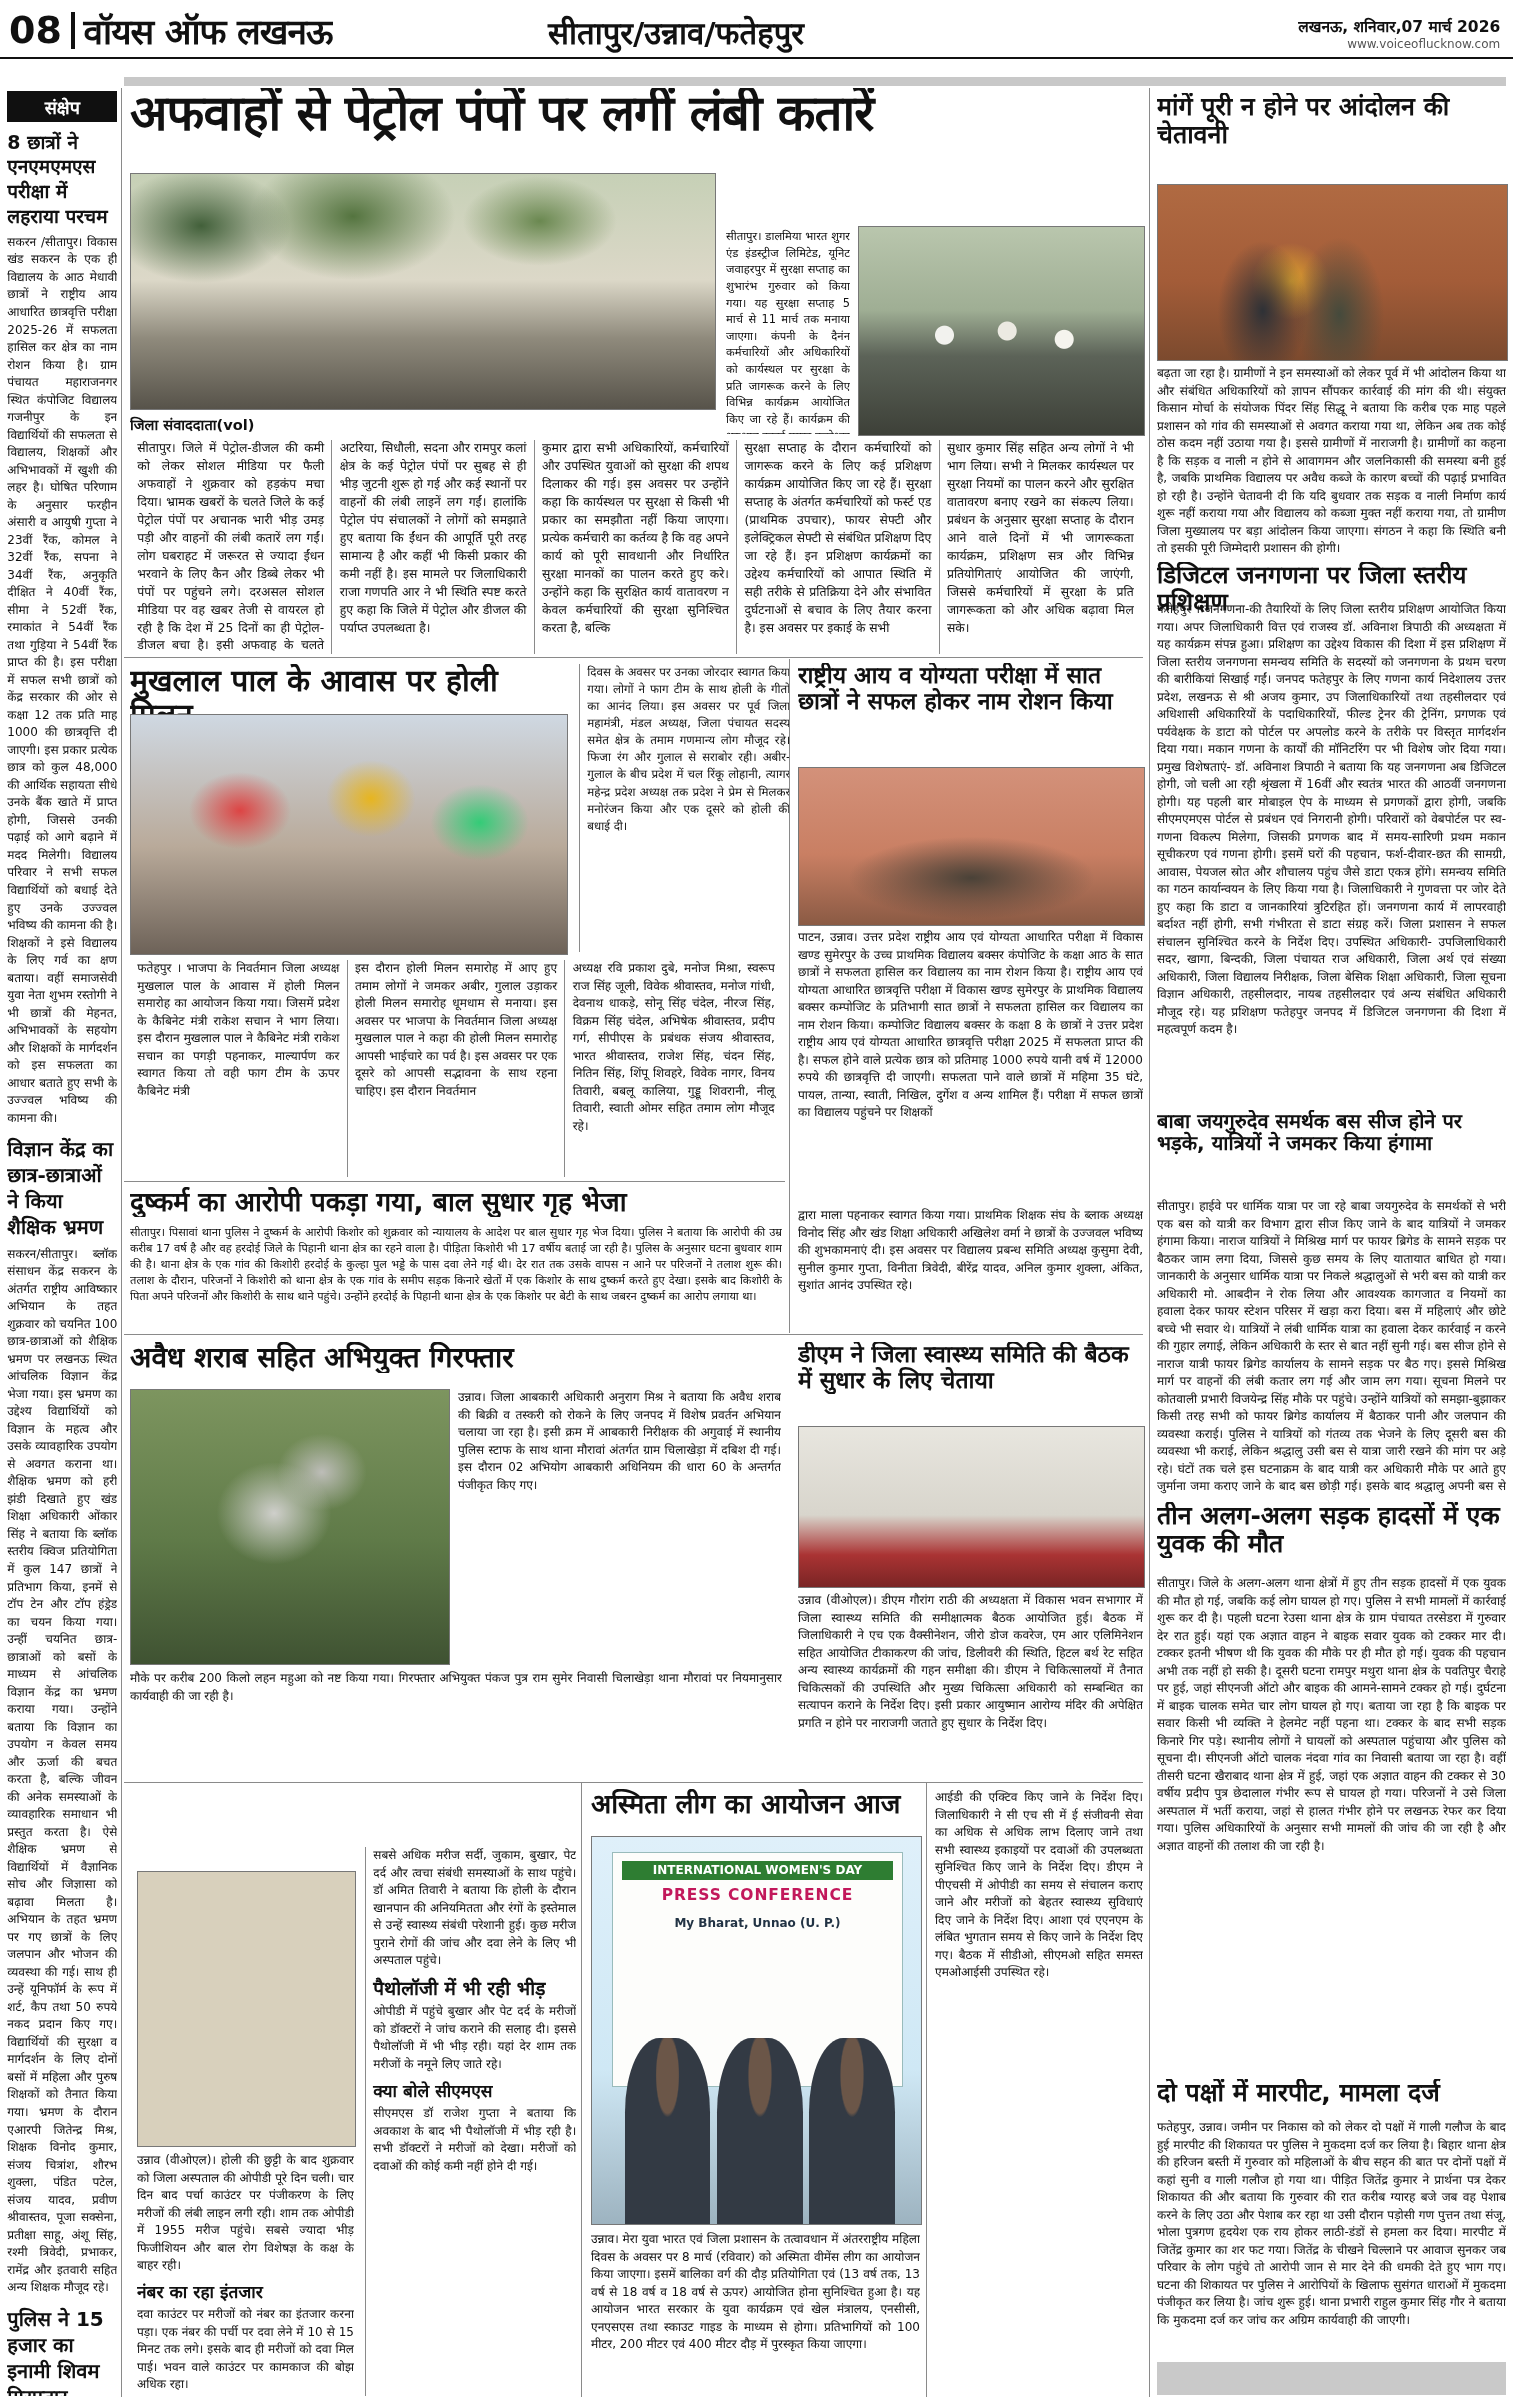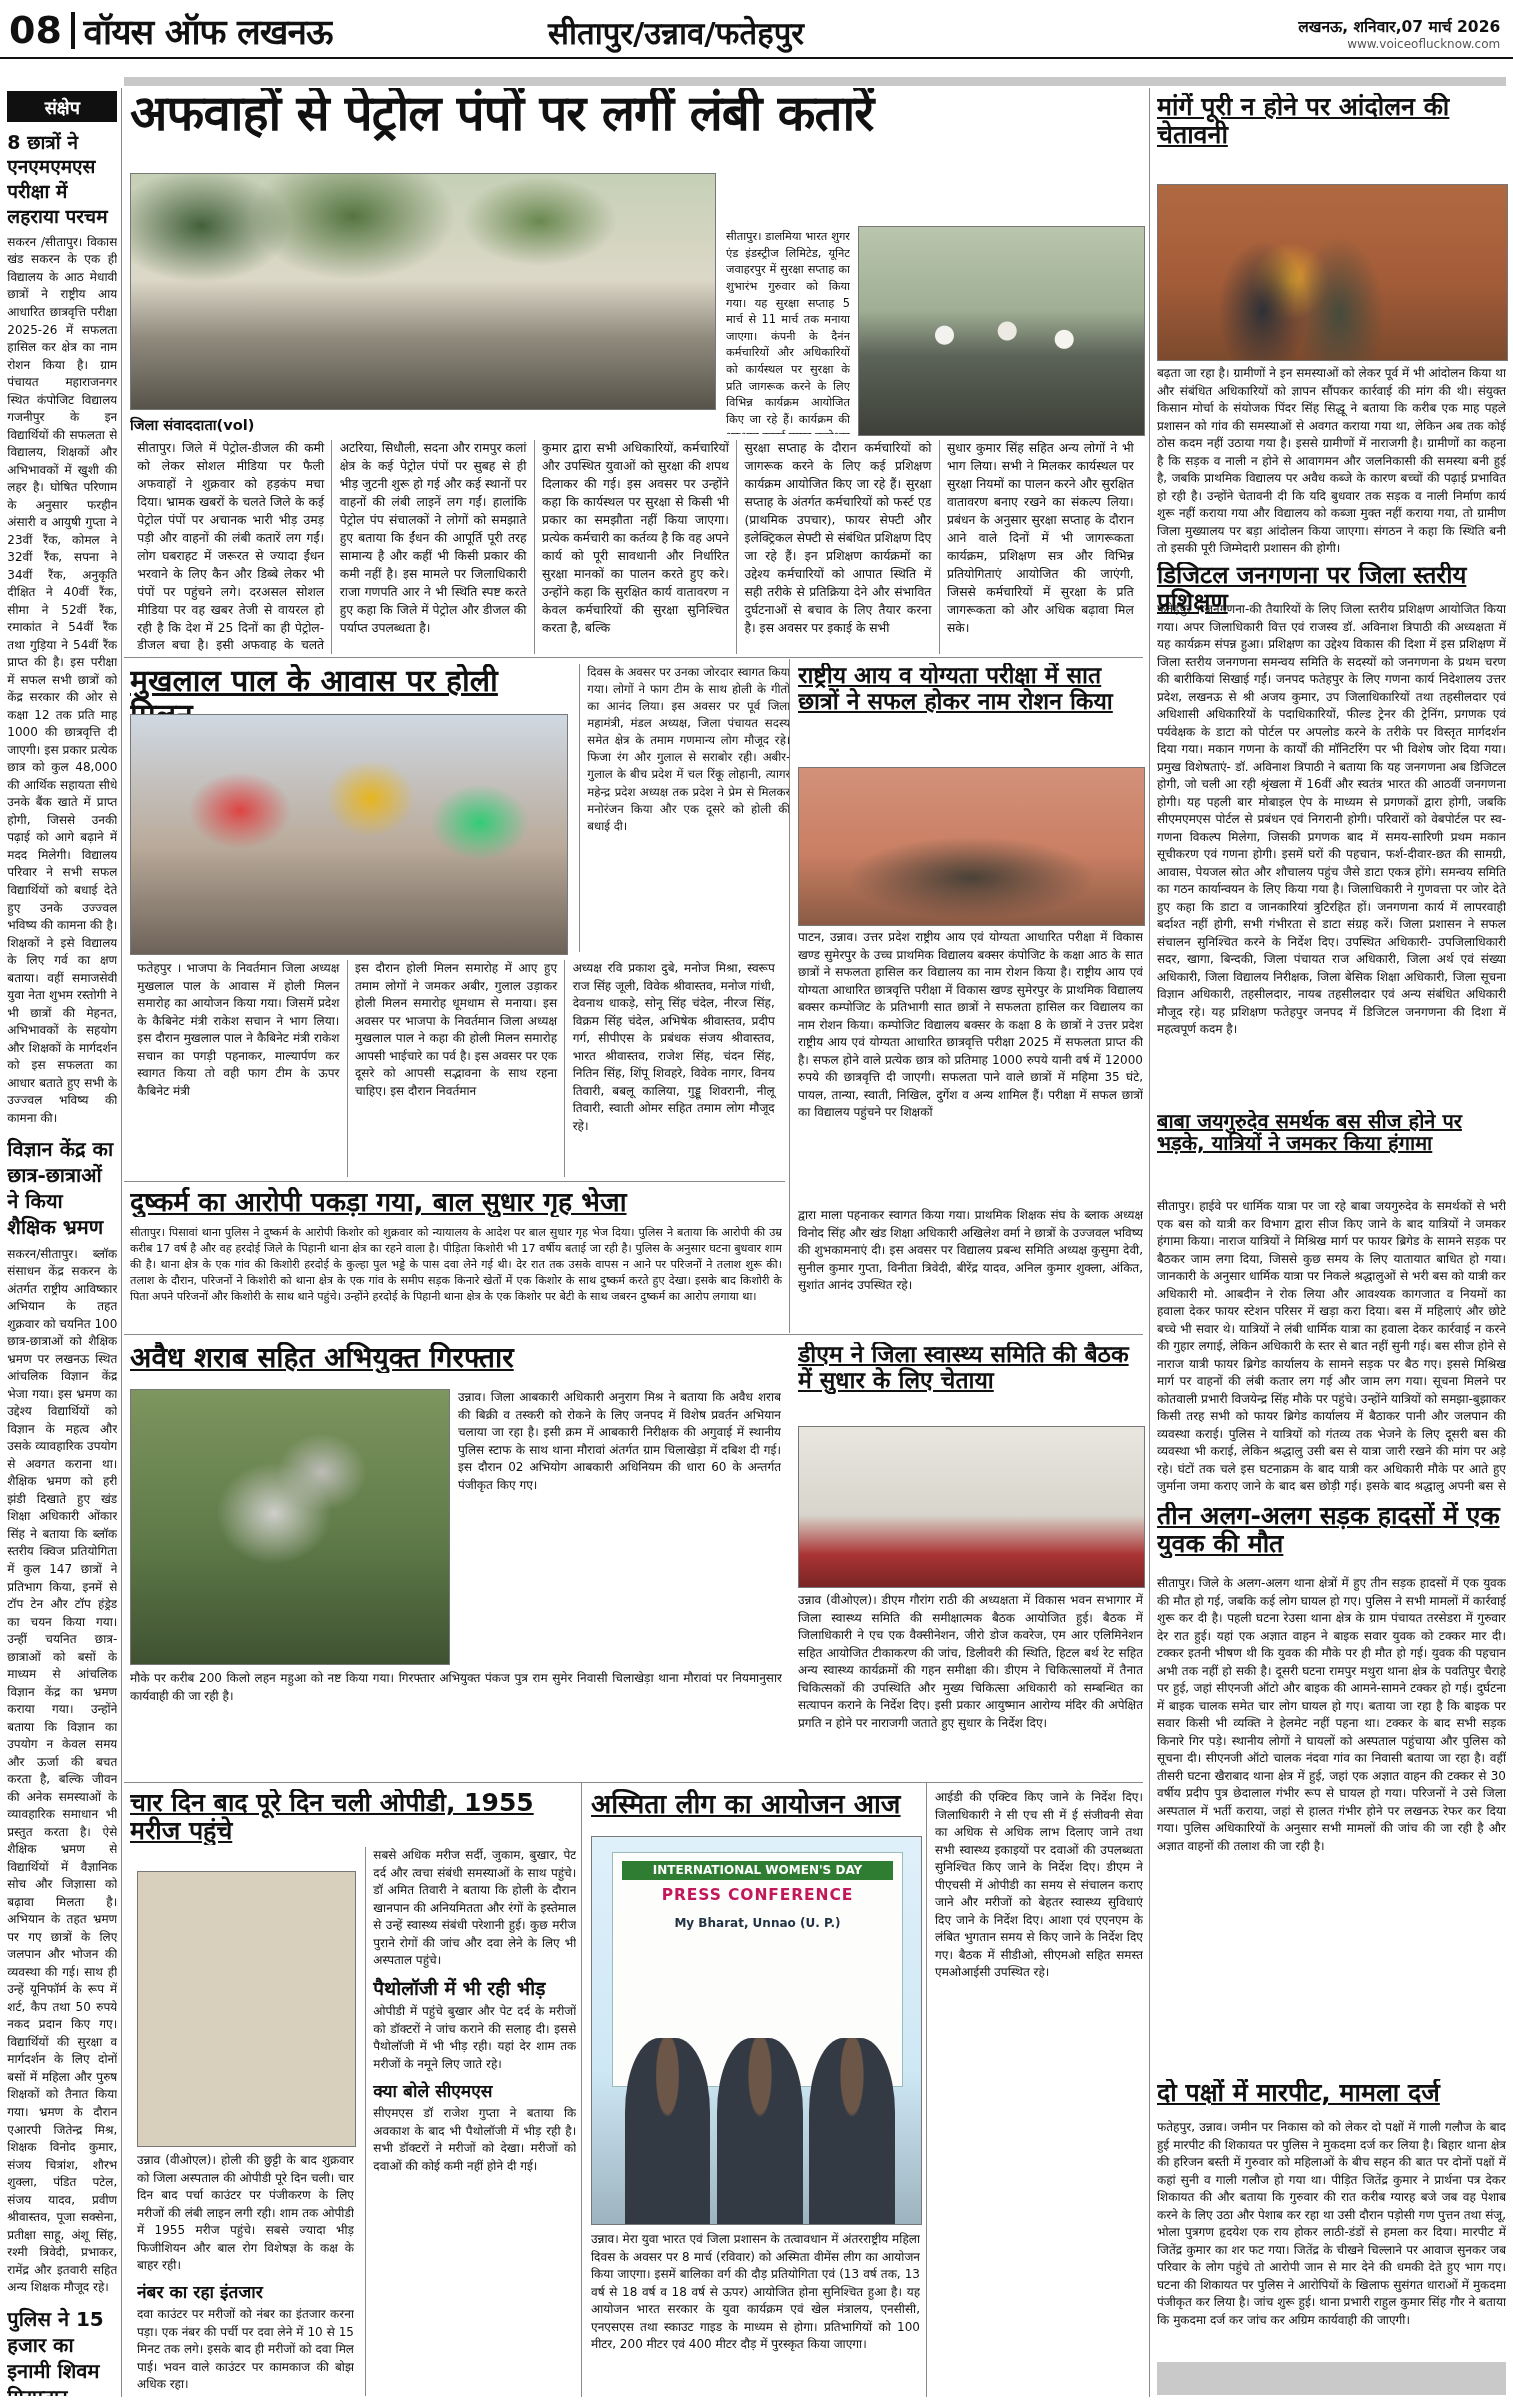--- a/index.html
+++ b/index.html
@@ -5,21 +5,21 @@
   html,body{margin:0;padding:0;background:#fff;}
   .page{position:relative;width:1513px;height:2401px;background:#fff;overflow:hidden;
         font-family:"DejaVu Sans",sans-serif;color:#111;}
   .abs{position:absolute;overflow:hidden;}
   .just{text-align:justify;text-justify:inter-word;}
   .bodytxt{font-size:12.3px;line-height:1.46;}
   .rule-v{position:absolute;width:0.9px;background:#8a8a8a;}
   .rule-h{position:absolute;height:0.9px;background:#8a8a8a;}
   .h-main{font-weight:700;font-size:49px;line-height:1.05;letter-spacing:-0.9px;}
   .h-sub{font-weight:700;font-size:24px;line-height:1.15;}
-  .h-sec{font-weight:700;line-height:1.12;text-decoration:underline;}
+  .h-sec{font-weight:700;line-height:1.12;}
   .h-side{font-weight:700;font-size:19px;line-height:1.3;}
   .caption{font-weight:700;font-size:14.6px;}
   .photo{position:absolute;overflow:hidden;border:0.9px solid #777;}
   .ph-petrol{background:
      radial-gradient(ellipse 128px 82px at 12% 22%, #42603a 0%, rgba(66,96,58,0) 70%),
      radial-gradient(ellipse 146px 91px at 38% 18%, #54743f 0%, rgba(84,116,63,0) 70%),
      radial-gradient(ellipse 110px 64px at 70% 20%, #6a8850 0%, rgba(106,136,80,0) 70%),
      linear-gradient(180deg,#c6d0b6 0%,#dcd8c8 45%,#8f8a7c 70%,#57534a 100%);}
   .ph-safety{background:
      radial-gradient(circle 11px at 30% 52%, #f2f2ee 0 9px, rgba(0,0,0,0) 10px),
@@ -137,21 +137,20 @@
   <div class="photo ph-smoke" style="left:130px;top:1389px;width:318px;height:274px;"></div>
   <div class="abs bodytxt just" style="left:458px;top:1389px;width:323px;height:274px;font-size:12px;">उन्नाव। जिला आबकारी अधिकारी अनुराग मिश्र ने बताया कि अवैध शराब की बिक्री व तस्करी को रोकने के लिए जनपद में विशेष प्रवर्तन अभियान चलाया जा रहा है। इसी क्रम में आबकारी निरीक्षक की अगुवाई में स्थानीय पुलिस स्टाफ के साथ थाना मौरावां अंतर्गत ग्राम चिलाखेड़ा में दबिश दी गई। इस दौरान 02 अभियोग आबकारी अधिनियम की धारा 60 के अन्तर्गत पंजीकृत किए गए।</div>
   <div class="abs bodytxt just" style="left:130px;top:1670px;width:652px;height:108px;font-size:12px;">मौके पर करीब 200 किलो लहन महुआ को नष्ट किया गया। गिरफ्तार अभियुक्त पंकज पुत्र राम सुमेर निवासी चिलाखेड़ा थाना मौरावां पर नियमानुसार कार्यवाही की जा रही है।</div>
 
   <div class="abs h-sec" style="left:798px;top:1342px;width:345px;font-size:23px;">डीएम ने जिला स्वास्थ्य समिति की बैठक में सुधार के लिए चेताया</div>
   <div class="photo ph-meeting" style="left:798px;top:1426px;width:345px;height:160px;"></div>
   <div class="abs bodytxt just" style="left:798px;top:1592px;width:345px;height:186px;font-size:12px;">उन्नाव (वीओएल)। डीएम गौरांग राठी की अध्यक्षता में विकास भवन सभागार में जिला स्वास्थ्य समिति की समीक्षात्मक बैठक आयोजित हुई। बैठक में जिलाधिकारी ने एच एक वैक्सीनेशन, जीरो डोज कवरेज, एम आर एलिमिनेशन सहित आयोजित टीकाकरण की जांच, डिलीवरी की स्थिति, हिटल बर्थ रेट सहित अन्य स्वास्थ्य कार्यक्रमों की गहन समीक्षा की। डीएम ने चिकित्सालयों में तैनात चिकित्सकों की उपस्थिति और मुख्य चिकित्सा अधिकारी को सम्बन्धित का सत्यापन कराने के निर्देश दिए। इसी प्रकार आयुष्मान आरोग्य मंदिर की अपेक्षित प्रगति न होने पर नाराजगी जताते हुए सुधार के निर्देश दिए।</div>
 
   <div class="rule-h" style="left:124px;top:1782px;width:1019px;"></div>
 
-  <div class="abs h-sec" style="left:130px;top:1789px;width:438px;font-size:25px;">चार दिन बाद पूरे दिन चली ओपीडी, 1955 मरीज पहुंचे</div>
   <div class="photo ph-opd" style="left:137px;top:1871px;width:217px;height:274px;"></div>
   <div class="abs" style="left:137px;top:2152px;width:217px;height:245px;">
     <div class="bodytxt just" style="font-size:12px;">उन्नाव (वीओएल)। होली की छुट्टी के बाद शुक्रवार को जिला अस्पताल की ओपीडी पूरे दिन चली। चार दिन बाद पर्चा काउंटर पर पंजीकरण के लिए मरीजों की लंबी लाइन लगी रही। शाम तक ओपीडी में 1955 मरीज पहुंचे। सबसे ज्यादा भीड़ फिजीशियन और बाल रोग विशेषज्ञ के कक्ष के बाहर रही।</div>
     <div class="subhd">नंबर का रहा इंतजार</div>
     <div class="bodytxt just" style="font-size:12px;">दवा काउंटर पर मरीजों को नंबर का इंतजार करना पड़ा। एक नंबर की पर्ची पर दवा लेने में 10 से 15 मिनट तक लगे। इसके बाद ही मरीजों को दवा मिल पाई। भवन वाले काउंटर पर कामकाज की बोझ अधिक रहा।</div>
   </div>
   <div class="abs" style="left:365px;top:1847px;width:203px;height:549px;border-left:0.9px solid #8a8a8a;padding-left:7.3px;">
     <div class="bodytxt just" style="font-size:12px;">सबसे अधिक मरीज सर्दी, जुकाम, बुखार, पेट दर्द और त्वचा संबंधी समस्याओं के साथ पहुंचे। डॉ अमित तिवारी ने बताया कि होली के दौरान खानपान की अनियमितता और रंगों के इस्तेमाल से उन्हें स्वास्थ्य संबंधी परेशानी हुई। कुछ मरीज पुराने रोगों की जांच और दवा लेने के लिए भी अस्पताल पहुंचे।</div>
     <div class="subhd" style="font-size:19px;">पैथोलॉजी में भी रही भीड़</div>
     <div class="bodytxt just" style="font-size:12px;">ओपीडी में पहुंचे बुखार और पेट दर्द के मरीजों को डॉक्टरों ने जांच कराने की सलाह दी। इससे पैथोलॉजी में भी भीड़ रही। यहां देर शाम तक मरीजों के नमूने लिए जाते रहे।</div>

